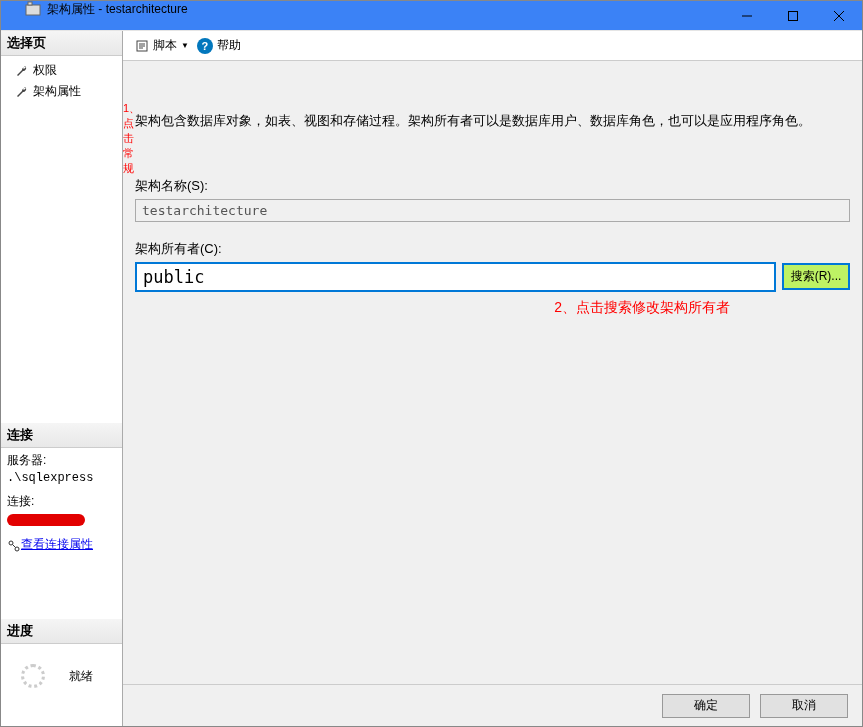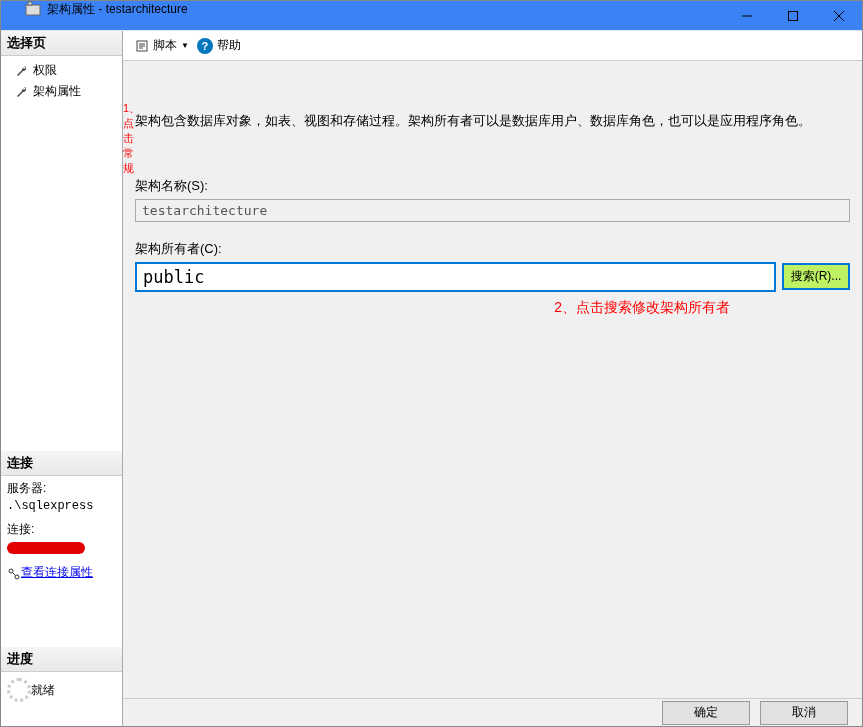--- a/index.html
+++ b/index.html
@@ -86,21 +86,21 @@
   background: #e20000;
   border-radius: 6px;
   vertical-align: middle;
 }
 .conn-link {
   color: #0000ee;
   text-decoration: underline;
   cursor: pointer;
 }
 .conn-link-row { display: flex; align-items: flex-end; margin-top: 10px; }
-.progress-content { padding: 6px; display: flex; align-items: center; gap: 0; text-align: center; }
+.progress-content { padding: 20px; display: flex; align-items: center; gap: 24px; text-align: center; }
 .spinner {
   width: 24px; height: 24px;
   border: 3px dotted #ccc;
   border-radius: 50%;
 }
 .right {
   flex: 1;
   display: flex;
   flex-direction: column;
   background: #f0f0f0;
@@ -164,21 +164,21 @@
   cursor: default;
 }
 .annotation2 {
   color: #ff0000;
   font-size: 14px;
   text-align: right;
   margin-top: 7px;
   padding-right: 120px;
 }
 .footer {
-  height: 28px;
+  height: 42px;
   border-top: 1px solid #ccc;
   background: #f0f0f0;
   display: flex;
   justify-content: flex-end;
   align-items: center;
   gap: 10px;
   padding: 0 14px;
 }
 .footer-btn {
   width: 88px; height: 24px;

